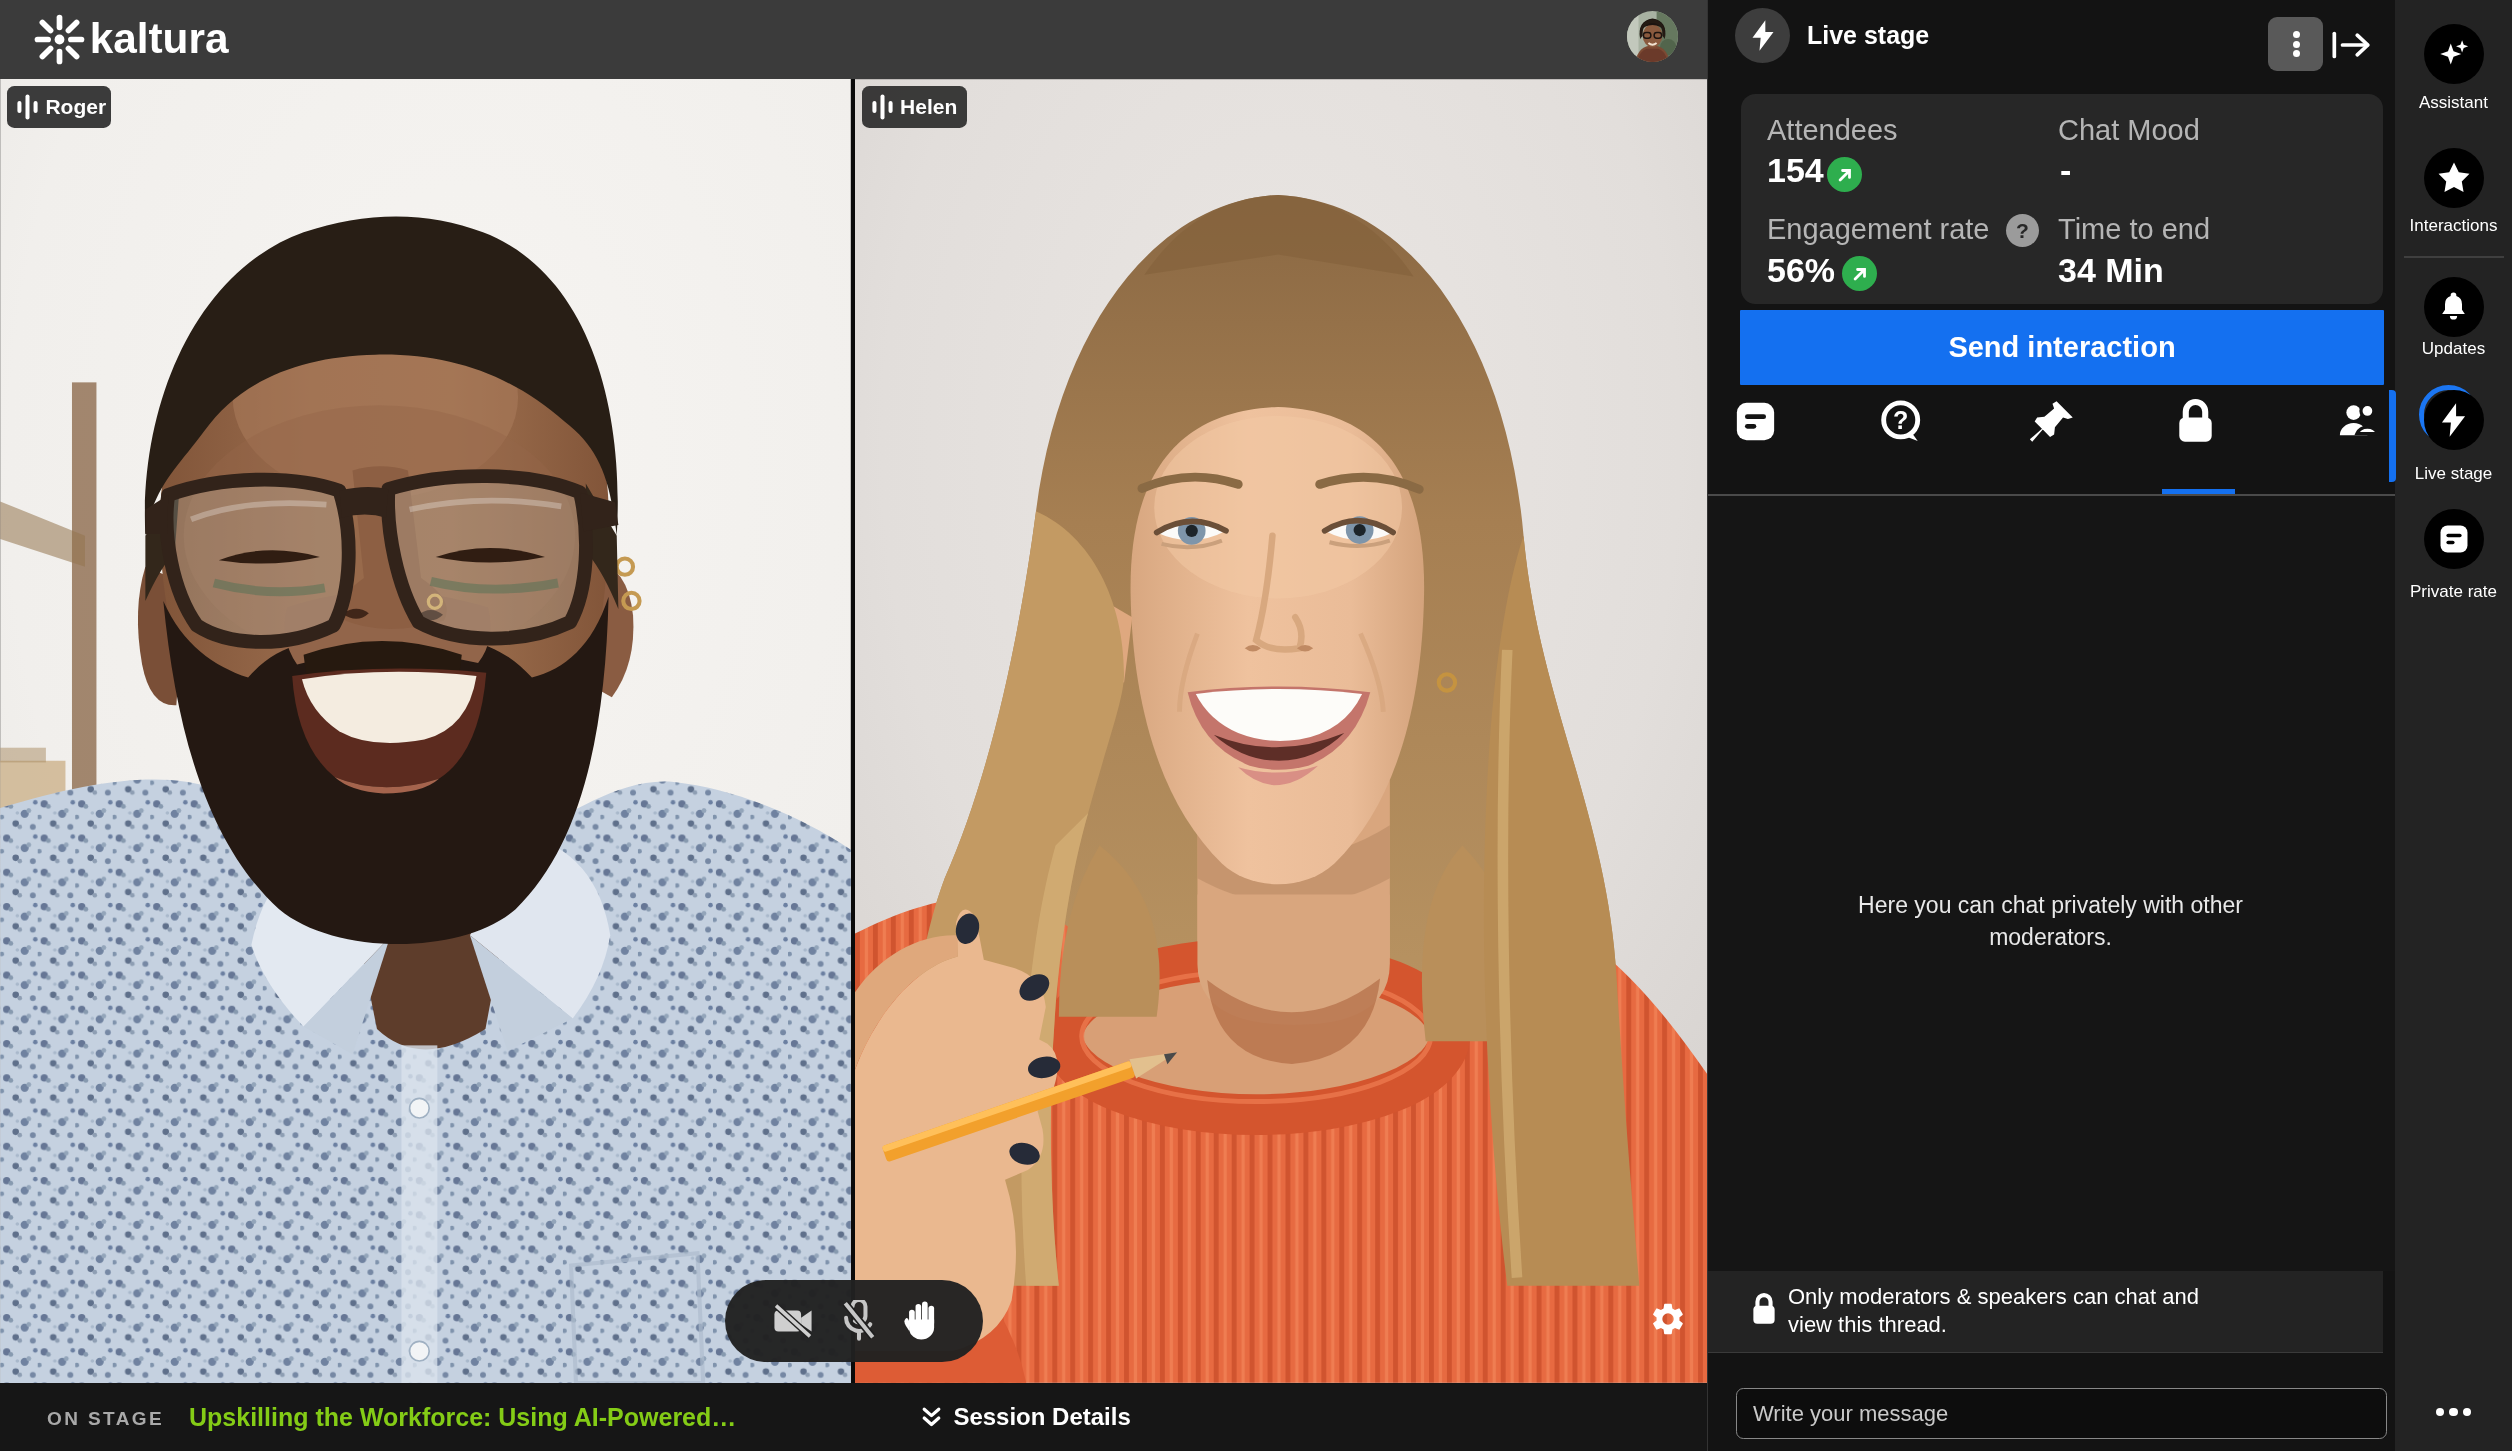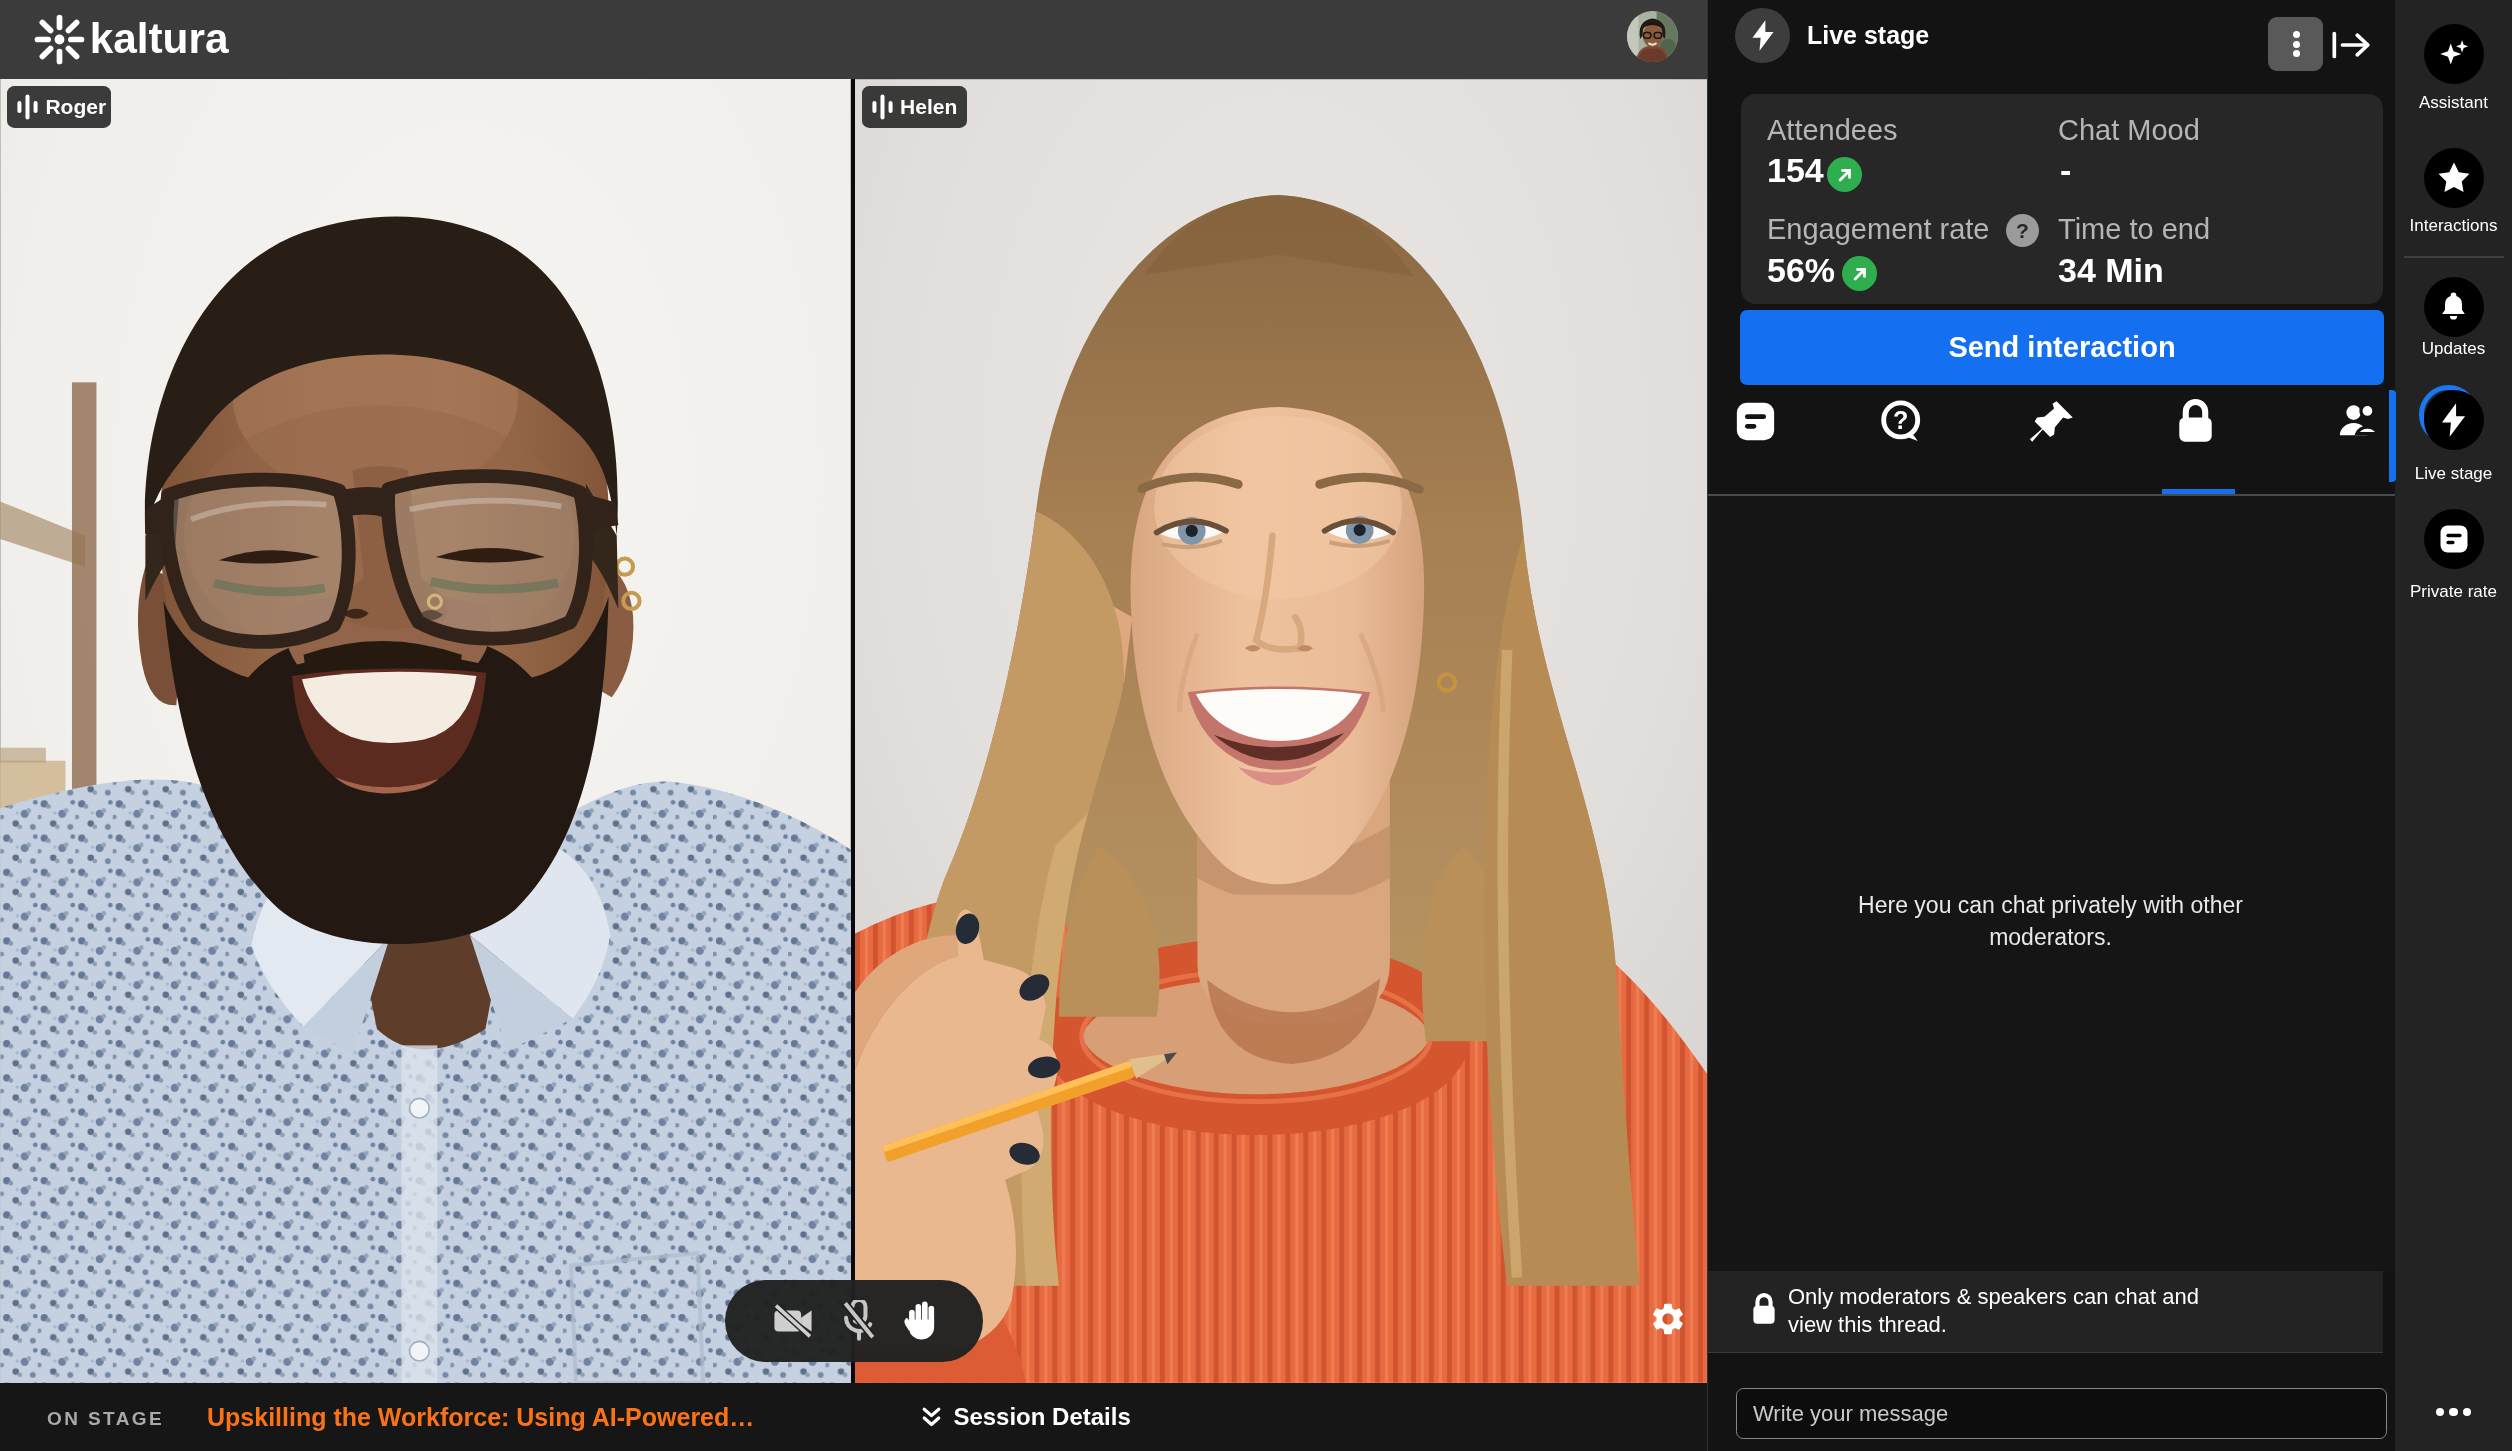--- a/index.html
+++ b/index.html
@@ -14,36 +14,36 @@
   #tileR { left:855px; top:0; width:852px; height:1304px; }
   .nametag { top:7.3px; height:42px; background:rgba(43,43,43,0.92); border-radius:7.3px;
     color:#fff; font-size:21px; font-weight:bold; display:flex; align-items:center;text-align:right; }
   .nametag svg { margin:0 7.3px 0 9.8px; }
   #pill { left:725px; top:1201px; width:258px; height:82px; border-radius:42px;
     background:rgba(33,33,33,0.97); display:flex; align-items:center; padding-left:47px; gap:26px;}
   #gear { left:1649px; top:1221px; }
   
   #botbar { left:0; top:1383px; width:1707px; height:69px; background:#161616; color:#fff; }
   #onstage { left:47px; top:25px; color:#a9a9a9; font-size:19px; font-weight:bold; letter-spacing:2.4px; }
-  #ttl { left:207px; top:19.6px; color:#f97316; font-size:25px; font-weight:bold; }
+  #ttl { left:189px; top:19.6px; color:#84cc16; font-size:25px; font-weight:bold; }
   #sess { left:921px; top:20.4px; color:#fff; font-size:24px; font-weight:bold; display:flex; align-items:center; gap:11.4px;}
   
   #panel { left:1707px; top:0; width:688px; height:1452px; background:#131313; border-left:0.8px solid #333; }
   #p-head-circ { left:27px; top:8.2px; width:55px; height:55px; border-radius:50%; background:#3d3d3d;
      display:flex; align-items:center; justify-content:center; }
   #p-title { left:99px; top:21px; color:#fff; font-size:25px; font-weight:bold; }
   #kebab { left:560px; top:17px; width:55px; height:54px; border-radius:9px; background:#595959; }
   .kdot { left:24.5px; width:7.3px; height:7.3px; border-radius:50%; background:#fff; }
   #exit { left:623px; top:27px; }
   #card { left:33px; top:94px; width:642px; height:210px; background:#272727; border-radius:14.7px; }
   .clab { color:#b5b5b5; font-size:29px; }
   .cval { color:#fff; font-size:34px; font-weight:bold; }
   .gcirc { width:35px; height:35px; border-radius:50%; background:#2eae4e; display:inline-flex;
      align-items:center; justify-content:center; }
-  #sendbtn { left:32px; top:310px; width:644px; height:75px; background:#1470f0; border-radius:7px;
+  #sendbtn { left:32px; top:310px; width:644px; height:75px; background:#1470f0; border-radius:1px;
      color:#fff; font-size:29px; font-weight:bold; display:flex; align-items:center; justify-content:center; }
   .tabi { top:398px; }
   #tabline { left:454px; top:489px; width:73px; height:6.5px; background:#1470f0; }
   #psep1 { left:0px; top:494px; width:688px; height:1.6px; background:#4a4a4a; }
   #chatarea { left:0; top:496px; width:688px; height:775px; background:#151515; }
   #welc { left:0; top:333px; width:688px; text-align:center; color:#fff; font-size:29px; font-weight:bold; }
   #welp { left:98px; top:393px; width:489px; text-align:center; color:#e8e8e8; font-size:23px; line-height:32px; }
   #notice { left:0; top:1271px; width:675px; height:81px; background:#232323; }
   #notxt { left:80px; top:12.2px; color:#fff; font-size:22px; line-height:28px; }
   #psep2 { left:0px; top:1352px; width:675px; height:0.8px; background:#3a3a3a; }

